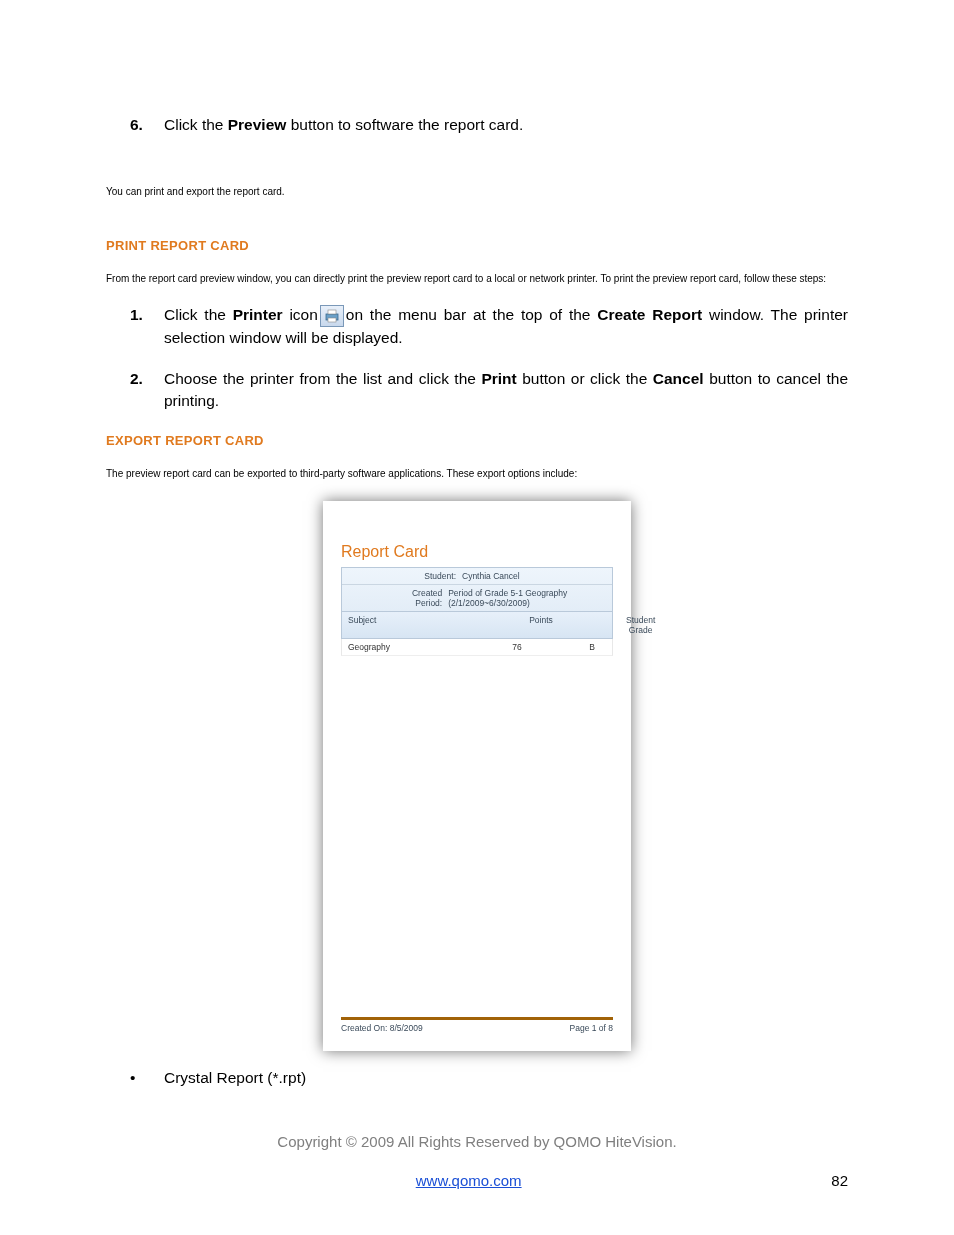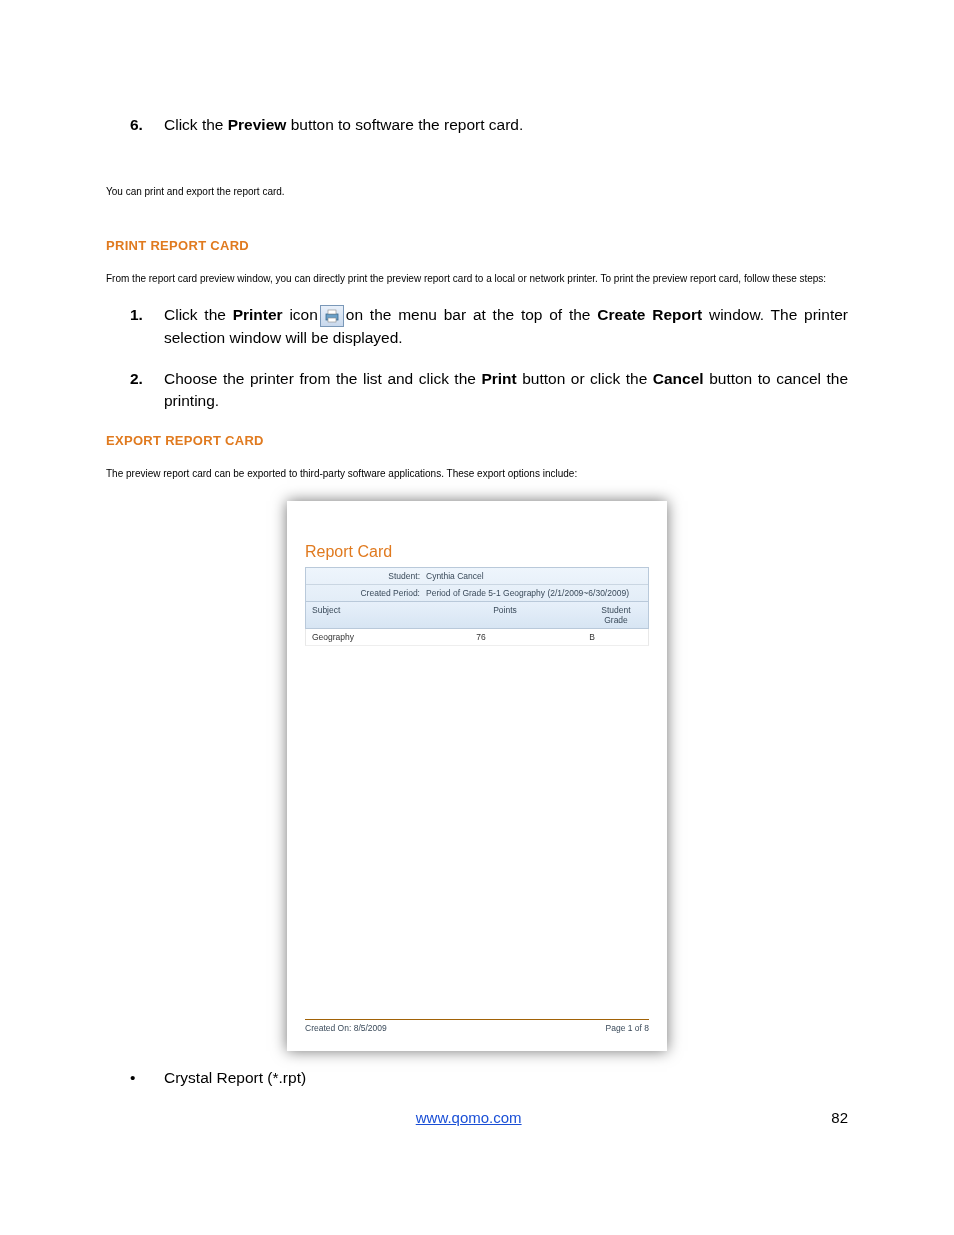--- a/index.html
+++ b/index.html
@@ -31,21 +31,21 @@
     background: linear-gradient(#e8f0fa, #c8d8ec);
     position: relative;
     margin: 0 2px;
   }
   .printer-icon svg { position: absolute; top: 1px; left: 2px; }
   .bullet-line { display: flex; font-size: 15.5px; margin-top: 18px; }
   .bullet-dot { width: 58px; text-align: left; padding-left: 24px; flex: 0 0 58px; }
 
   
   .report-wrap {
-    width: 380px;
+    width: 308px;
     margin: 20px auto 0 auto;
     box-shadow: 0 0 14px rgba(0,0,0,0.55);
     background: #fff;
     position: relative;
   }
   .report-inner {
     padding: 42px 18px 18px 18px;
     height: 550px;
     position: relative;
     font-family: Arial, sans-serif;
@@ -78,21 +78,21 @@
     color: #333;
     border-left: 1px solid #e8e8e8;
     border-right: 1px solid #e8e8e8;
     border-bottom: 1px solid #eee;
   }
   .rc-footer {
     position: absolute;
     bottom: 18px; left: 18px; right: 18px;
     display: flex; justify-content: space-between;
     font-size: 8.5px; color: #3a4a5a;
-    border-top: 1px solid #a16207;
+    border-top: 3px solid #a16207;
     padding-top: 3px;
   }
 
   .copyright {
     text-align: center;
     color: #7f7f7f;
     font-size: 15px;
     margin-top: 46px;
   }
   .footer-line {
@@ -176,20 +176,21 @@
         <span>Page 1 of 8</span>
       </div>
     </div>
   </div>
 
   <div class="bullet-line">
     <div class="bullet-dot">•</div>
     <div>Crystal Report (*.rpt)</div>
   </div>
 
+  <div class="copyright">Copyright © 2009 All Rights Reserved by QOMO HiteVision.</div>
 
   <div class="footer-line">
     <span></span>
     <a class="link">www.qomo.com</a>
     <span class="pgnum">82</span>
   </div>
 
 </div>
 
 </body></html>

